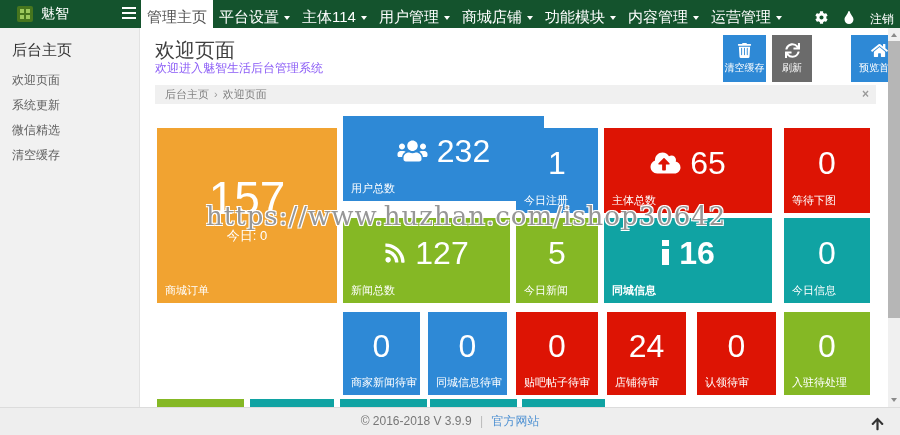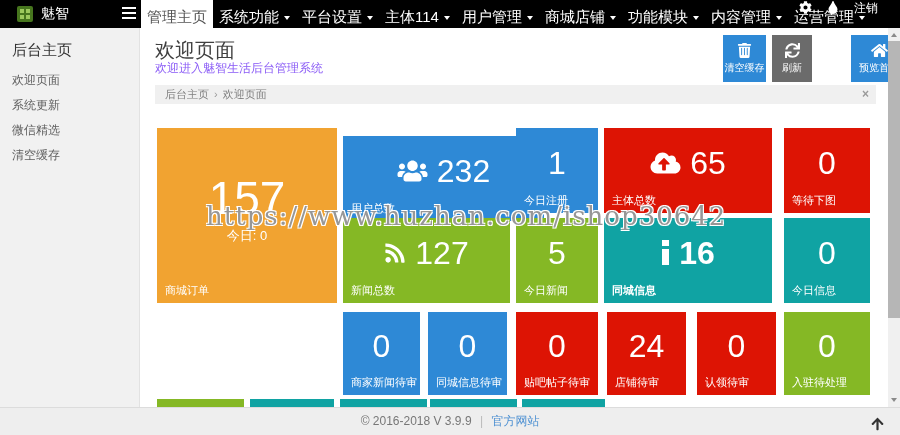--- a/index.html
+++ b/index.html
@@ -2,34 +2,34 @@
 <html><head>
 <meta charset="utf-8">
 <style>
   html,body{margin:0;padding:0;background:#fff;}
   .screen{position:relative;width:900px;height:435px;overflow:hidden;background:#fff;
     font-family:"Liberation Sans","DejaVu Sans",sans-serif;}
   a{text-decoration:none;color:inherit;}
   [data-interactable="true"]{cursor:pointer;}
 
   
-  .navbar{position:absolute;left:0;top:0;width:900px;height:28px;background:#000000;color:#fff;}
+  .navbar{position:absolute;left:0;top:0;width:900px;height:28px;background:#14532d;color:#fff;}
   .brand{position:absolute;left:0;top:0;height:28px;display:flex;align-items:center;padding-left:17px;}
   .brand-icon{width:16px;height:16px;background:#47761e;border-radius:2px;margin-right:8px;position:relative;}
   .brand-icon:after{content:"";position:absolute;left:3px;top:3px;width:4px;height:4px;background:#9cc95d;
     box-shadow:6px 0 0 #9cc95d,0 6px 0 #9cc95d,6px 6px 0 #9cc95d;}
   .brand-name{font-size:14px;}
   .hamburger{position:absolute;left:122px;top:7px;width:14px;}
   .hamburger i{display:block;width:14px;height:2px;background:#fff;margin-bottom:3px;}
   .nav-items{position:absolute;left:141px;top:0;height:28px;display:flex;}
   .nav-item{display:flex;align-items:center;gap:5px;padding:17px 6px;font-size:15px;color:#fff;}
   .nav-item.active{background:#fff;color:#555;}
   .caret{width:0;height:0;border-left:3.5px solid transparent;border-right:3.5px solid transparent;
     border-top:4px solid #fff;margin-top:2px;}
-  .nav-right{position:absolute;right:22px;top:0;height:28px;display:flex;align-items:flex-start;gap:16px;}
+  .nav-right{position:absolute;right:6px;top:0;height:28px;display:flex;align-items:flex-end;gap:16px;}
   .nav-right .logout{font-size:12px;}
 
   
   .sidebar{position:absolute;left:0;top:28px;width:140px;height:379px;background:#f1f1f1;
     border-right:1px solid #e2e2e2;box-sizing:border-box;}
   .side-header{padding:13px 0 8px 12px;font-size:15px;color:#333;}
   .side-item{display:block;padding:4px 0 4px 12px;font-size:12px;color:#5f5f5f;}
 
   
   .main{position:absolute;left:140px;top:28px;width:748px;height:379px;background:#fff;overflow:hidden;}
@@ -92,24 +92,20 @@
       <span class="brand-icon" data-interactable="false"></span>
       <span class="brand-name" data-interactable="false">魅智</span>
     </a>
     <a class="hamburger" data-interactable="true">
         <i></i>
         <i></i>
         <i></i>
       </a>
     <nav class="nav-items" data-interactable="false">
       <a class="nav-item active" data-interactable="true">管理主页</a>
-      <a class="nav-item" data-interactable="true">
-          <span data-interactable="false">系统功能</span>
-          <span class="caret" data-interactable="false"></span>
-        </a>
       <a class="nav-item" data-interactable="true">
           <span data-interactable="false">平台设置</span>
           <span class="caret" data-interactable="false"></span>
         </a>
       <a class="nav-item" data-interactable="true">
           <span data-interactable="false">主体114</span>
           <span class="caret" data-interactable="false"></span>
         </a>
       <a class="nav-item" data-interactable="true">
           <span data-interactable="false">用户管理</span>
@@ -186,21 +182,21 @@
     </div>
 
     <div class="tile t-orange" style="left:17px;top:100px;width:180px;height:175px;" data-interactable="true">
       <div class="tile-orange-center">
         <span class="big-num" data-interactable="false">157</span>
         <span class="tile-sub" data-interactable="false">今日: 0</span>
       </div>
       <span class="tile-label" data-interactable="false">商城订单</span>
     </div>
 
-    <div class="tile t-blue" style="left:203px;top:108px;width:201px;height:85px;" data-interactable="true">
+    <div class="tile t-blue" style="left:203px;top:88px;width:201px;height:85px;" data-interactable="true">
       <div class="tile-center">
         <span class="tile-icon" data-interactable="false">
             <svg viewBox="0 0 640 512" width="31" height="24">
               <path fill="#fff" d="M96 224c35.3 0 64-28.7 64-64s-28.7-64-64-64-64 28.7-64 64 28.7 64 64 64zm448 0c35.3 0 64-28.7 64-64s-28.7-64-64-64-64 28.7-64 64 28.7 64 64 64zm32 32h-64c-17.6 0-33.5 7.1-45.1 18.6 40.3 22.1 68.9 62 75.1 109.4h66c17.7 0 32-14.3 32-32v-32c0-35.3-28.7-64-64-64zm-256 0c61.9 0 112-50.1 112-112S381.9 32 320 32 208 82.1 208 144s50.1 112 112 112zm76.8 32h-8.3c-20.8 10-43.9 16-68.5 16s-47.6-6-68.5-16h-8.3C179.6 288 128 339.6 128 403.2V432c0 26.5 21.5 48 48 48h288c26.5 0 48-21.5 48-48v-28.8c0-63.6-51.6-115.2-115.2-115.2zm-223.7-13.4C161.5 263.1 145.6 256 128 256H64c-35.3 0-64 28.7-64 64v32c0 17.7 14.3 32 32 32h65.9c6.3-47.4 34.9-87.3 75.2-109.4z"></path>
             </svg>
           </span>
         <span class="tile-num" data-interactable="false">232</span>
       </div>
       <span class="tile-label" data-interactable="false">用户总数</span>
     </div>

